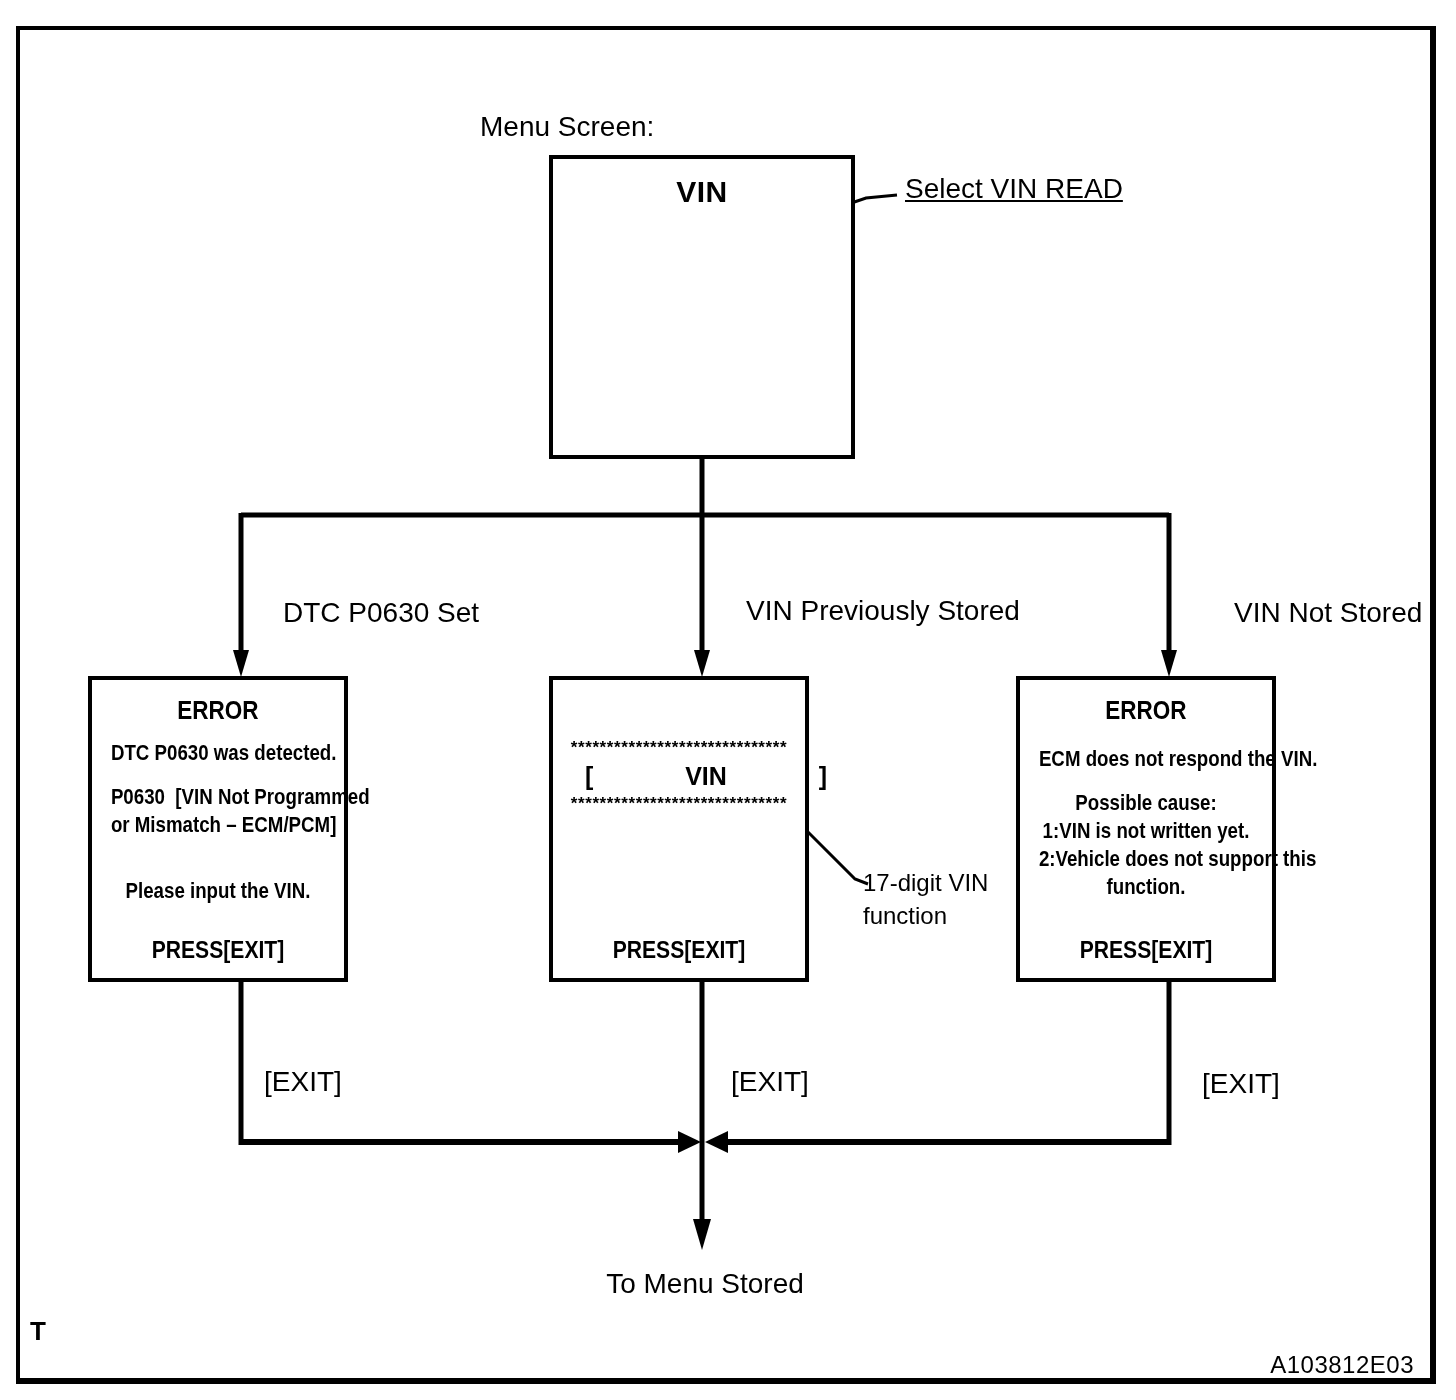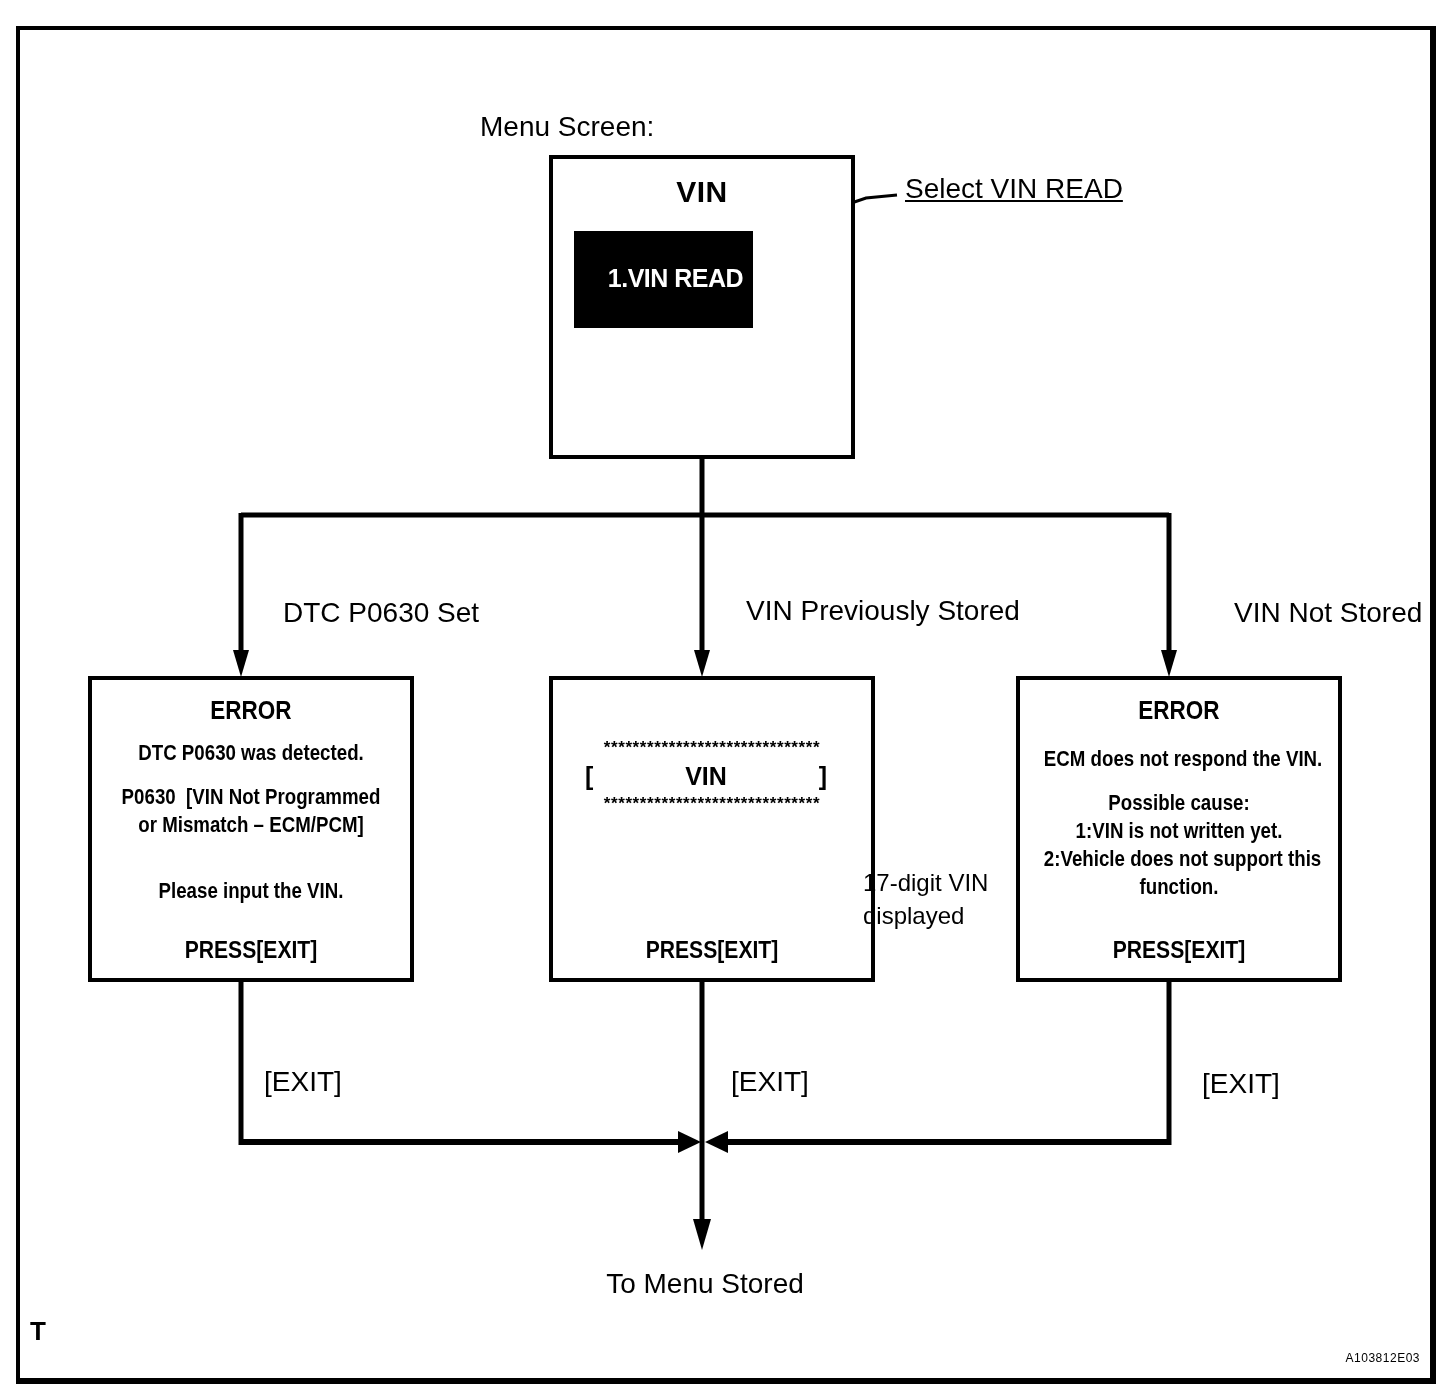--- a/index.html
+++ b/index.html
@@ -11,33 +11,33 @@
     position:relative;
     overflow:hidden;
   }
   .frame {
     position:absolute; left:16px; top:26px; width:1420px; height:1358px;
     border:4px solid #000; border-right-width:6px; border-bottom-width:6px;
     background:transparent;
   }
   svg.wires { position:absolute; left:0; top:0; width:1456px; height:1400px; pointer-events:none; }
   .annot { position:absolute; font-size:28px; white-space:nowrap; }
-  .screen { position:absolute; width:326px; height:306px; border:4px solid #000; background:#fff; }
+  .screen { position:absolute; width:260px; height:306px; border:4px solid #000; background:#fff; }
   .menu-box { position:absolute; left:549px; top:155px; width:306px; height:304px; border:4px solid #000; background:#fff; }
   .menu-title { position:absolute; left:0; right:0; top:16px; text-align:center; font-weight:bold; font-size:30px; letter-spacing:0.5px; }
   .menu-item-hl { position:absolute; left:21px; top:72px; background:#000; color:#fff; font-weight:bold; font-size:25px; padding:4px 10px 6px 8px; white-space:pre; letter-spacing:-0.5px; }
   .menu-item { position:absolute; left:25px; top:114px; font-weight:bold; font-size:25px; white-space:pre; letter-spacing:-0.5px; }
   .scr-title { position:absolute; left:0; right:0; text-align:center; font-weight:bold; font-size:25px; white-space:pre; transform:scaleX(0.9); }
   .bl { position:absolute; left:0; right:0; text-align:center; font-weight:bold; font-size:22px; white-space:pre; transform:scaleX(0.85); }
   .press { position:absolute; left:0; right:0; text-align:center; font-weight:bold; font-size:24px; white-space:pre; transform:scaleX(0.88); }
   .stars { position:absolute; left:0; right:0; text-align:center; font-weight:bold; font-size:17px; letter-spacing:0.6px; white-space:pre; }
   .vin-row { position:absolute; left:32px; width:242px; display:flex; justify-content:space-between; align-items:center; font-weight:bold; font-size:25px; }
   .vin-annot { position:absolute; left:863px; top:866px; font-size:24px; line-height:33px; white-space:nowrap; }
   .corner-t { position:absolute; left:30px; top:1316px; font-weight:bold; font-size:26px; }
-  .fig-id { position:absolute; right:36px; top:1351px; font-size:12px; letter-spacing:0.5px; }
+  .fig-id { position:absolute; right:42px; top:1351px; font-size:24px; letter-spacing:0.5px; }
 </style>
 </head>
 <body>
 
 <div class="frame"></div>
 
 <svg class="wires" viewBox="0 0 1456 1400">
   <g stroke="#000" fill="none">
     <line x1="702" y1="459" x2="702" y2="517" stroke-width="5"></line>
     <line x1="241" y1="515" x2="1169" y2="515" stroke-width="5"></line>
@@ -59,23 +59,20 @@
     <polygon points="678,1131 678,1153 701,1142"></polygon>
     <polygon points="728,1131 728,1153 705,1142"></polygon>
     <polygon points="693,1219 711,1219 702,1250"></polygon>
   </g>
 </svg>
 
 <div class="annot" style="left:480px; top:111px;">Menu Screen:</div>
 
 <div class="menu-box">
   <div class="menu-title">VIN</div>
-  <div class="menu-item-hl">
-    <span>1.VIN READ</span>
-  </div>
 </div>
 
 <div class="annot" style="left:905px; top:173px;text-decoration:underline;">Select VIN READ</div>
 
 <div class="annot" style="left:283px; top:597px;">DTC P0630 Set</div>
 <div class="annot" style="left:731px; top:595px;margin-left:15px;">VIN Previously Stored</div>
 <div class="annot" style="left:1198px; top:597px;margin-left:36px;">VIN Not Stored</div>
 
 <div class="screen" style="left:88px; top:676px;">
   <div class="scr-title" style="top:16px;">ERROR</div>
@@ -102,21 +99,21 @@
   <div class="bl" style="top:66px;">ECM does not respond the VIN.</div>
   <div class="bl" style="top:110px;">Possible cause:</div>
   <div class="bl" style="top:138px;">1:VIN is not written yet.</div>
   <div class="bl" style="top:166px;">2:Vehicle does not support this</div>
   <div class="bl" style="top:194px;">function.</div>
   <div class="press" style="top:256px;">PRESS[EXIT]</div>
 </div>
 
 <div class="vin-annot">
   <div>17-digit VIN</div>
-  <div>displayed</div>
+  <div>function</div>
 </div>
 
 <div class="annot" style="left:264px; top:1066px;">[EXIT]</div>
 <div class="annot" style="left:731px; top:1066px;">[EXIT]</div>
 <div class="annot" style="left:1202px; top:1068px;">[EXIT]</div>
 
 <div class="annot" style="left:705px; top:1268px; transform:translateX(-50%);">To Menu Stored</div>
 
 <div class="corner-t">T</div>
 <div class="fig-id">A103812E03</div>

